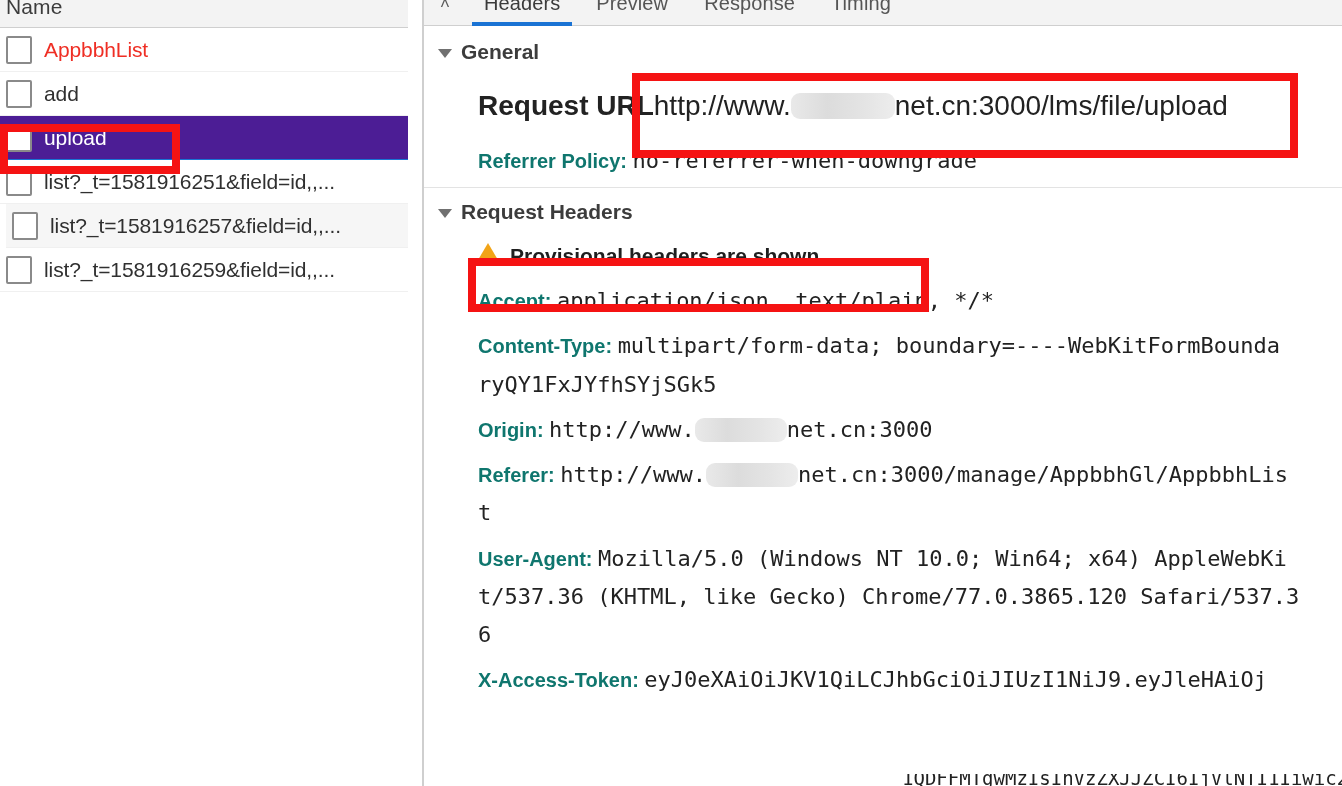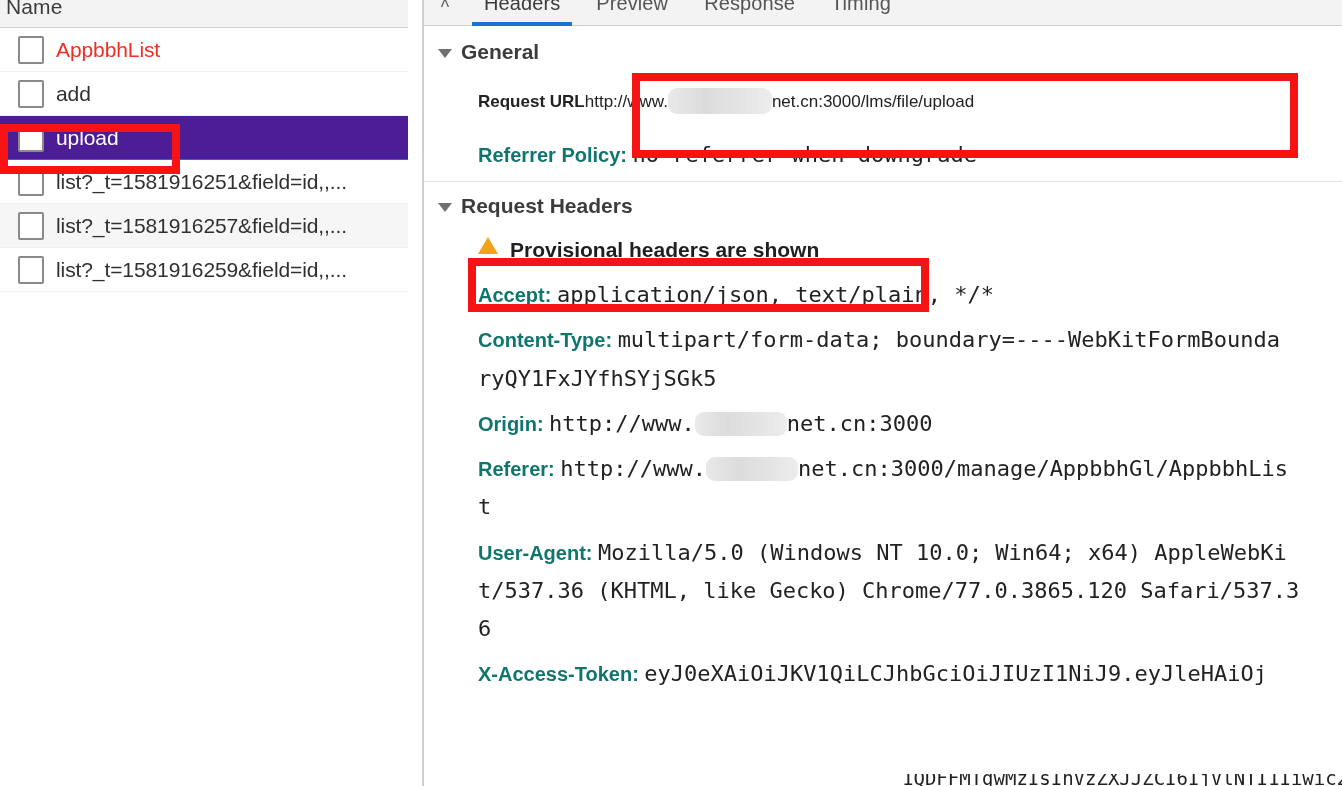--- a/index.html
+++ b/index.html
@@ -37,27 +37,27 @@
     white-space: nowrap;
   }
   #list-rows {
     position: absolute; left: 0; top: 28px;
     width: 422px;
   }
   .req-row {
     position: relative;
     height: 44px;
     display: flex; align-items: center;
-    padding-left: 18px;
+    padding-left: 6px;
     background: #ffffff;
     border-bottom: 1px solid #f0f0f0;
     white-space: nowrap;
     overflow: hidden;
   }
-  .req-row.alt { background: #f6f6f6; }
+  .req-row.alt { background: #f6f6f6; margin-left: 6px; }
   .req-row.selected { background: #4c1d95; border-bottom-color: #1a73d4; }
   .row-check {
     flex: 0 0 auto;
     width: 26px; height: 28px;
     border: 2px solid #8a8a8a;
     background: #ffffff;
     border-radius: 2px;
     margin-right: 12px;
   }
   .row-label {
@@ -159,21 +159,21 @@
     font-family: "DejaVu Sans Mono", "Liberation Mono", monospace;
     font-size: 22px;
     color: #222222;
   }
   .hdr-line.nowrap { white-space: nowrap; overflow: hidden; }
 
   
   #request-url-row {
     position: relative;
     padding: 16px 0 16px 54px;
-    font-size: 17px;
+    font-size: 28px;
     color: #222222;
     white-space: nowrap;
   }
   #request-url-row .k { font-weight: bold; }
 
   
   .redact {
     display: inline-block;
     background: linear-gradient(90deg,#e9e9e9 0%,#dcdcdc 35%,#e4e4e4 70%,#ededed 100%);
     border-radius: 9px;

